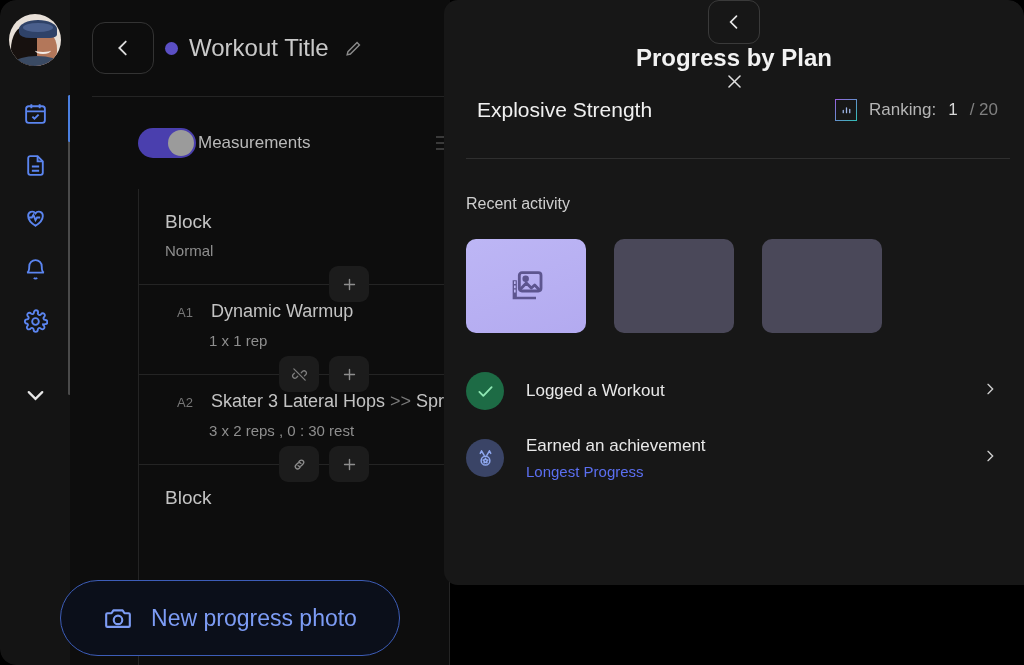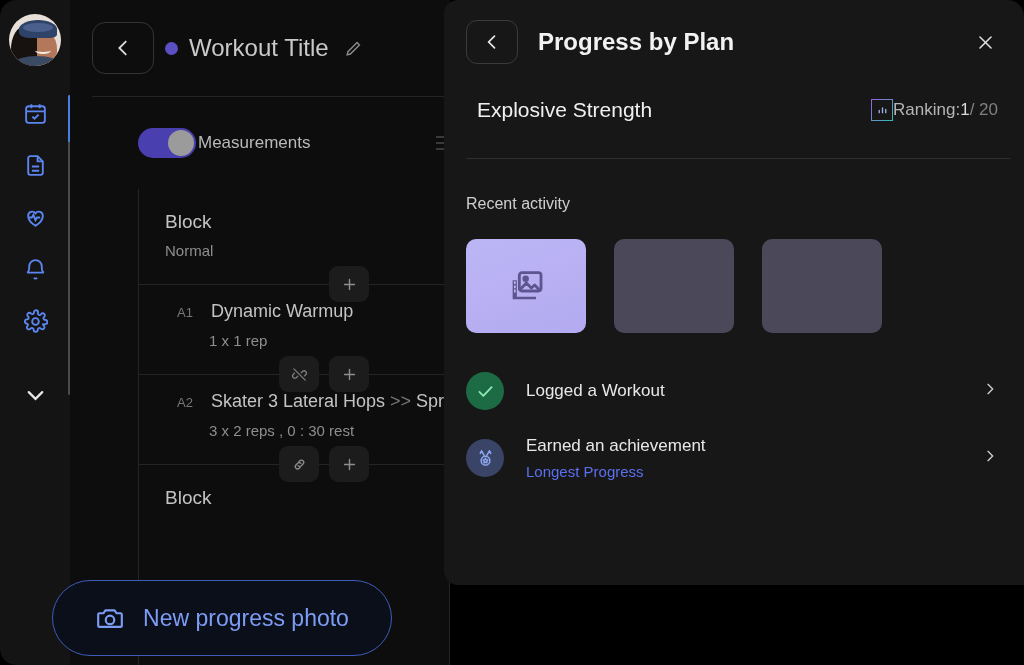--- a/index.html
+++ b/index.html
@@ -160,21 +160,21 @@
   
   .panel {
     position: absolute; left: 444px; top: 0;
     width: 580px; height: 585px;
     background: #171717;
     border-radius: 14px 16px 0 14px;
     z-index: 5;
   }
   .panel-header {
     height: 84px; display: flex; align-items: center;
-    padding: 0 22px 0 22px; gap: 20px;
+    padding: 0 22px 0 22px;  flex-direction: column;
   }
   .panel-back {
     width: 52px; height: 44px; border-radius: 11px;
     border: 1px solid #3a3a3a; background: transparent;
     display: flex; align-items: center; justify-content: center;
     cursor: pointer; flex: none;
   }
   .panel-back svg { width: 20px; height: 20px; }
   .panel-title {
     font-size: 24px; color: #f2f2f2; font-weight: 600; flex: 1;
@@ -189,21 +189,21 @@
     display: flex; align-items: center; padding: 14px 26px 0 22px;
   }
   .plan-badge {
     width: 56px; height: 56px; border-radius: 15px;
     background: linear-gradient(140deg, #a03fd8 0%, #6040d8 32%, #3f7fd0 60%, #22c0b4 100%);
     display: flex; align-items: center; justify-content: center;
     color: #fff; font-size: 18px; letter-spacing: .5px; flex: none;
   }
   .plan-name { font-size: 21px; color: #f0f0f0; margin-left: 11px; }
   .rank-wrap {
-    margin-left: auto; display: flex; align-items: center;  padding-left: 35px;
+    margin-left: auto; display: flex; align-items: center; gap: 12px; padding-left: 35px;
   }
   .rank-icon {
     width: 22px; height: 22px; border-radius: 4px;
     border: 1.5px solid; border-image: linear-gradient(135deg,#9a5fe0,#2fc0b6) 1;
     display: flex; align-items: center; justify-content: center;
   }
   .rank-icon svg { width: 13px; height: 13px; }
   .rank-label { font-size: 17px; color: #b5b5b5; }
   .rank-val { font-size: 17px; color: #d8d8d8; }
   .rank-total { font-size: 17px; color: #808080; }
@@ -237,21 +237,21 @@
   .act-ico.medal { background: #3a4466; }
   .act-ico svg { width: 21px; height: 21px; }
   .act-body { flex: 1; }
   .act-title { font-size: 17px; color: #e8e8e8; }
   .act-sub { font-size: 15px; color: #5b6ff0; margin-top: 7px; }
   .act-chev { width: 20px; }
   .act-chev svg { width: 16px; height: 16px; }
 
   
   .cta {
-    position: absolute; left: 52px; top: 580px;
+    position: absolute; left: 60px; top: 580px;
     width: 340px; height: 76px; border-radius: 38px;
     border: 1.5px solid #3d5db8; background: #0b0f1a;
     display: flex; align-items: center; justify-content: center;
     gap: 18px; cursor: pointer; z-index: 20;
   }
   .cta svg { width: 30px; height: 26px; }
   .cta-label { font-size: 23px; color: #7d9cf5; }
 </style>
 </head>
 <body>

